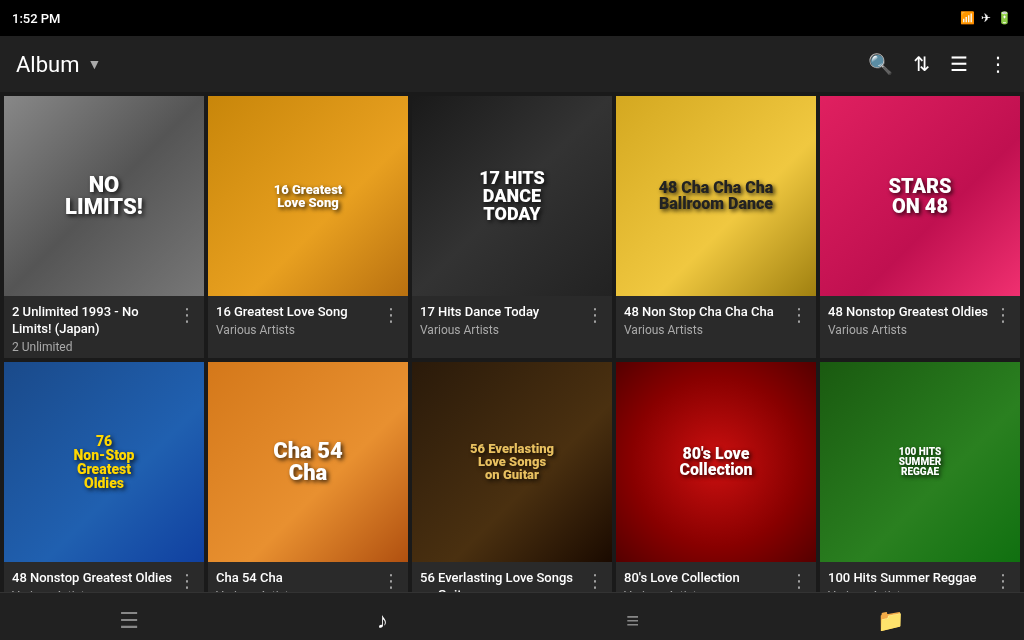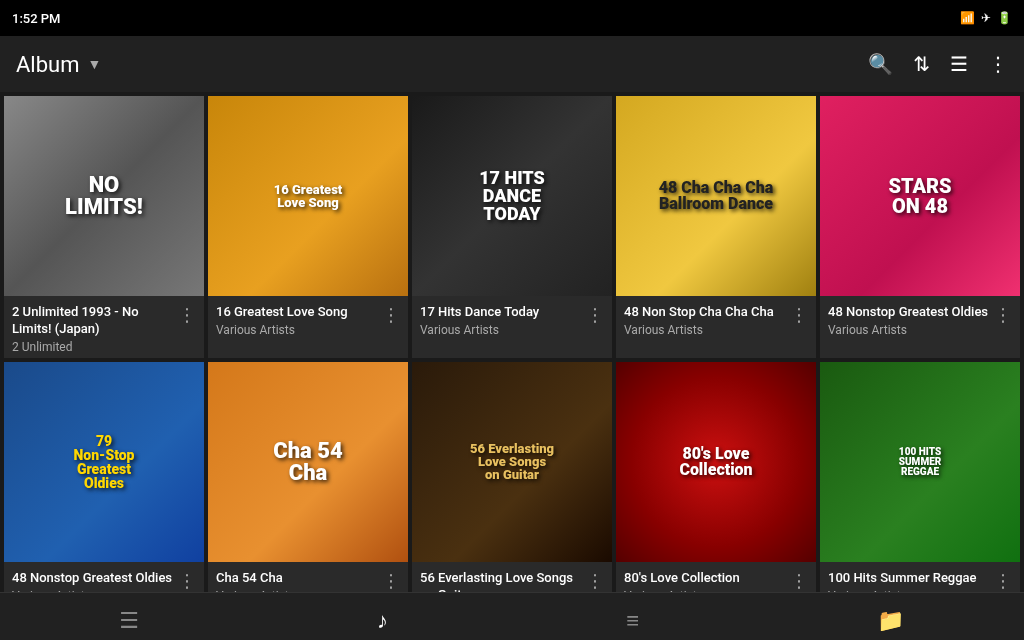--- a/index.html
+++ b/index.html
@@ -215,21 +215,21 @@
 ON 48</div>
         </div>
         <div class="album-info">
           <div class="album-title">48 Nonstop Greatest Oldies</div>
           <div class="album-artist">Various Artists</div>
           <div class="more-btn">⋮</div>
         </div>
       </div>
       <div class="album-item">
         <div class="album-art" style="background: linear-gradient(135deg, rgb(26, 74, 138) 0%, rgb(32, 96, 176) 60%, rgb(16, 64, 160) 100%);">
-          <div class="art-text-overlay" style="color: rgb(255, 215, 0); font-size: 14px; white-space: pre-line;">79
+          <div class="art-text-overlay" style="color: rgb(255, 215, 0); font-size: 14px; white-space: pre-line;">76
 Non-Stop
 Greatest
 Oldies</div>
         </div>
         <div class="album-info">
           <div class="album-title">48 Nonstop Greatest Oldies</div>
           <div class="album-artist">Various Artists</div>
           <div class="more-btn">⋮</div>
         </div>
       </div>

